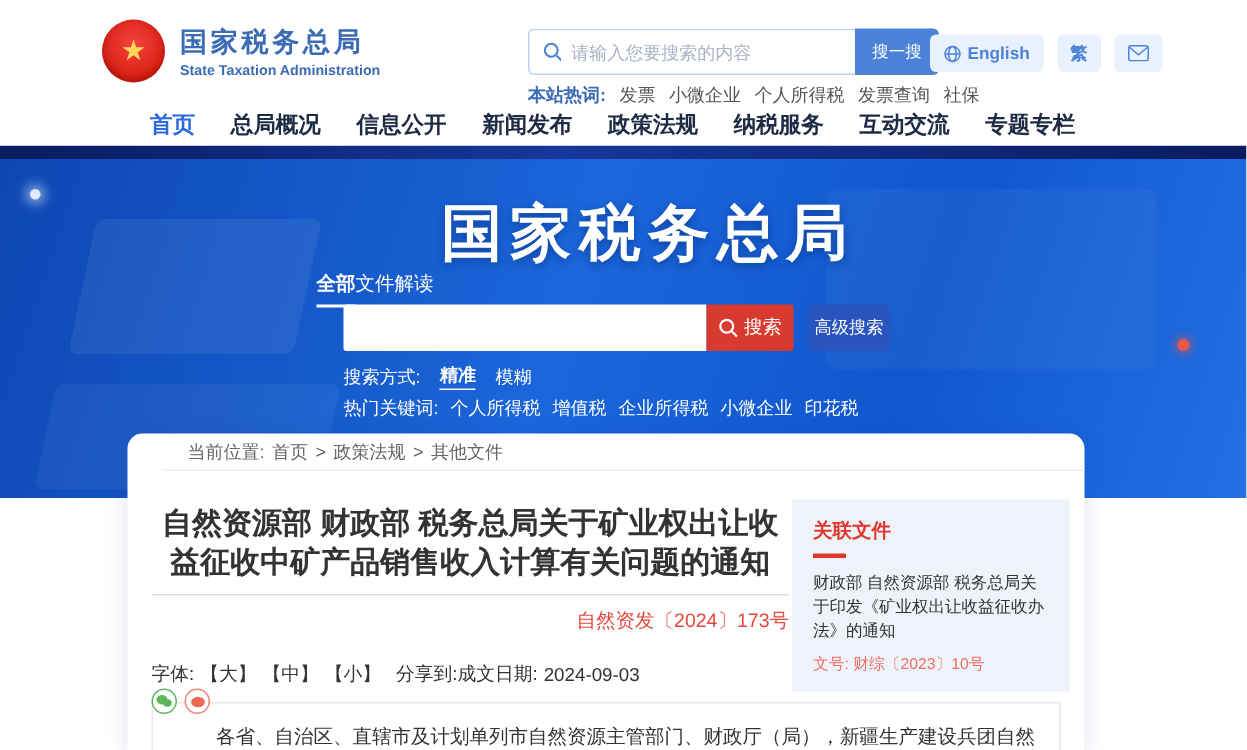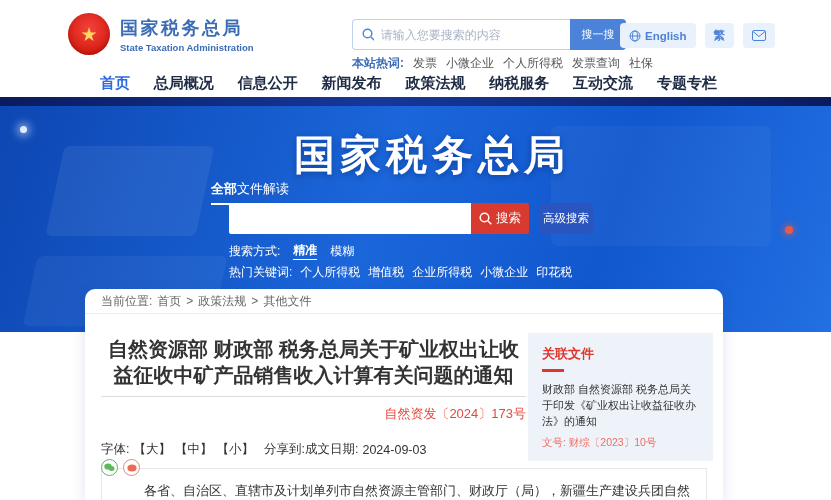--- a/index.html
+++ b/index.html
@@ -47,21 +47,21 @@
 .bsearch-input { width:242px; height:31px; border:none; outline:none; border-radius:2px 0 0 2px; padding:0 10px; font-size:13px; font-family:"Liberation Sans",sans-serif; }
 .bsearch-btn { width:58px; height:31px; border:none; background:#d93a30; color:#fff; font-size:12.5px; display:flex; align-items:center; justify-content:center; gap:4px; border-radius:0 2px 2px 0; cursor:pointer; font-family:"Liberation Sans",sans-serif; }
 .adv-btn { margin-left:10px; width:54px; height:31px; border:none; background:#2b55be; color:#fff; font-size:11.5px; border-radius:3px; cursor:pointer; font-family:"Liberation Sans",sans-serif; }
 .mode { position:absolute; left:229px; top:136px; display:flex; gap:13px; color:#fff; font-size:12px; align-items:flex-end; }
 .mode a { color:#fff; }
 .mode a.active { border-bottom:1px solid #fff; padding-bottom:0; font-weight:bold; }
 .kw { position:absolute; left:229px; top:158px; display:flex; gap:8px; color:#fff; font-size:12px; white-space:nowrap; }
 .kw a { color:#fff; }
 
 
-.card { position:absolute; left:85px; top:289px; width:638px; height:211px; background:#fff; border-radius:10px 10px 0 0; box-shadow:0 3px 14px rgba(20,60,140,.14); z-index:6; }
+.card { position:absolute; left:85px; top:289px; width:638px; height:211px; background:#fff; border-radius:10px 10px 0 0; box-shadow:0 3px 14px rgba(20,60,140,.14); z-index:6;padding-left:24px; }
 .breadcrumb { height:25px; display:flex; align-items:center; gap:5px; padding:0 16px; font-size:12px; color:#666; border-bottom:1px solid #ececec; }
 .breadcrumb a { color:#666; }
 
 .art-block { position:absolute; left:16px; top:47px; width:425px; }
 .art-title { text-align:center; font-size:20px; font-weight:bold; color:#333; line-height:26px; }
 .art-hr { margin-top:8px; border-top:1px solid #dcdcdc; }
 .art-num { margin-top:8px; text-align:right; font-size:13px; color:#e5483d; }
 
 .meta { position:absolute; left:16px; top:152px; width:425px; display:flex; font-size:12.5px; color:#333; white-space:nowrap; }
 .meta .grp { display:flex; gap:4px; align-items:center; }

